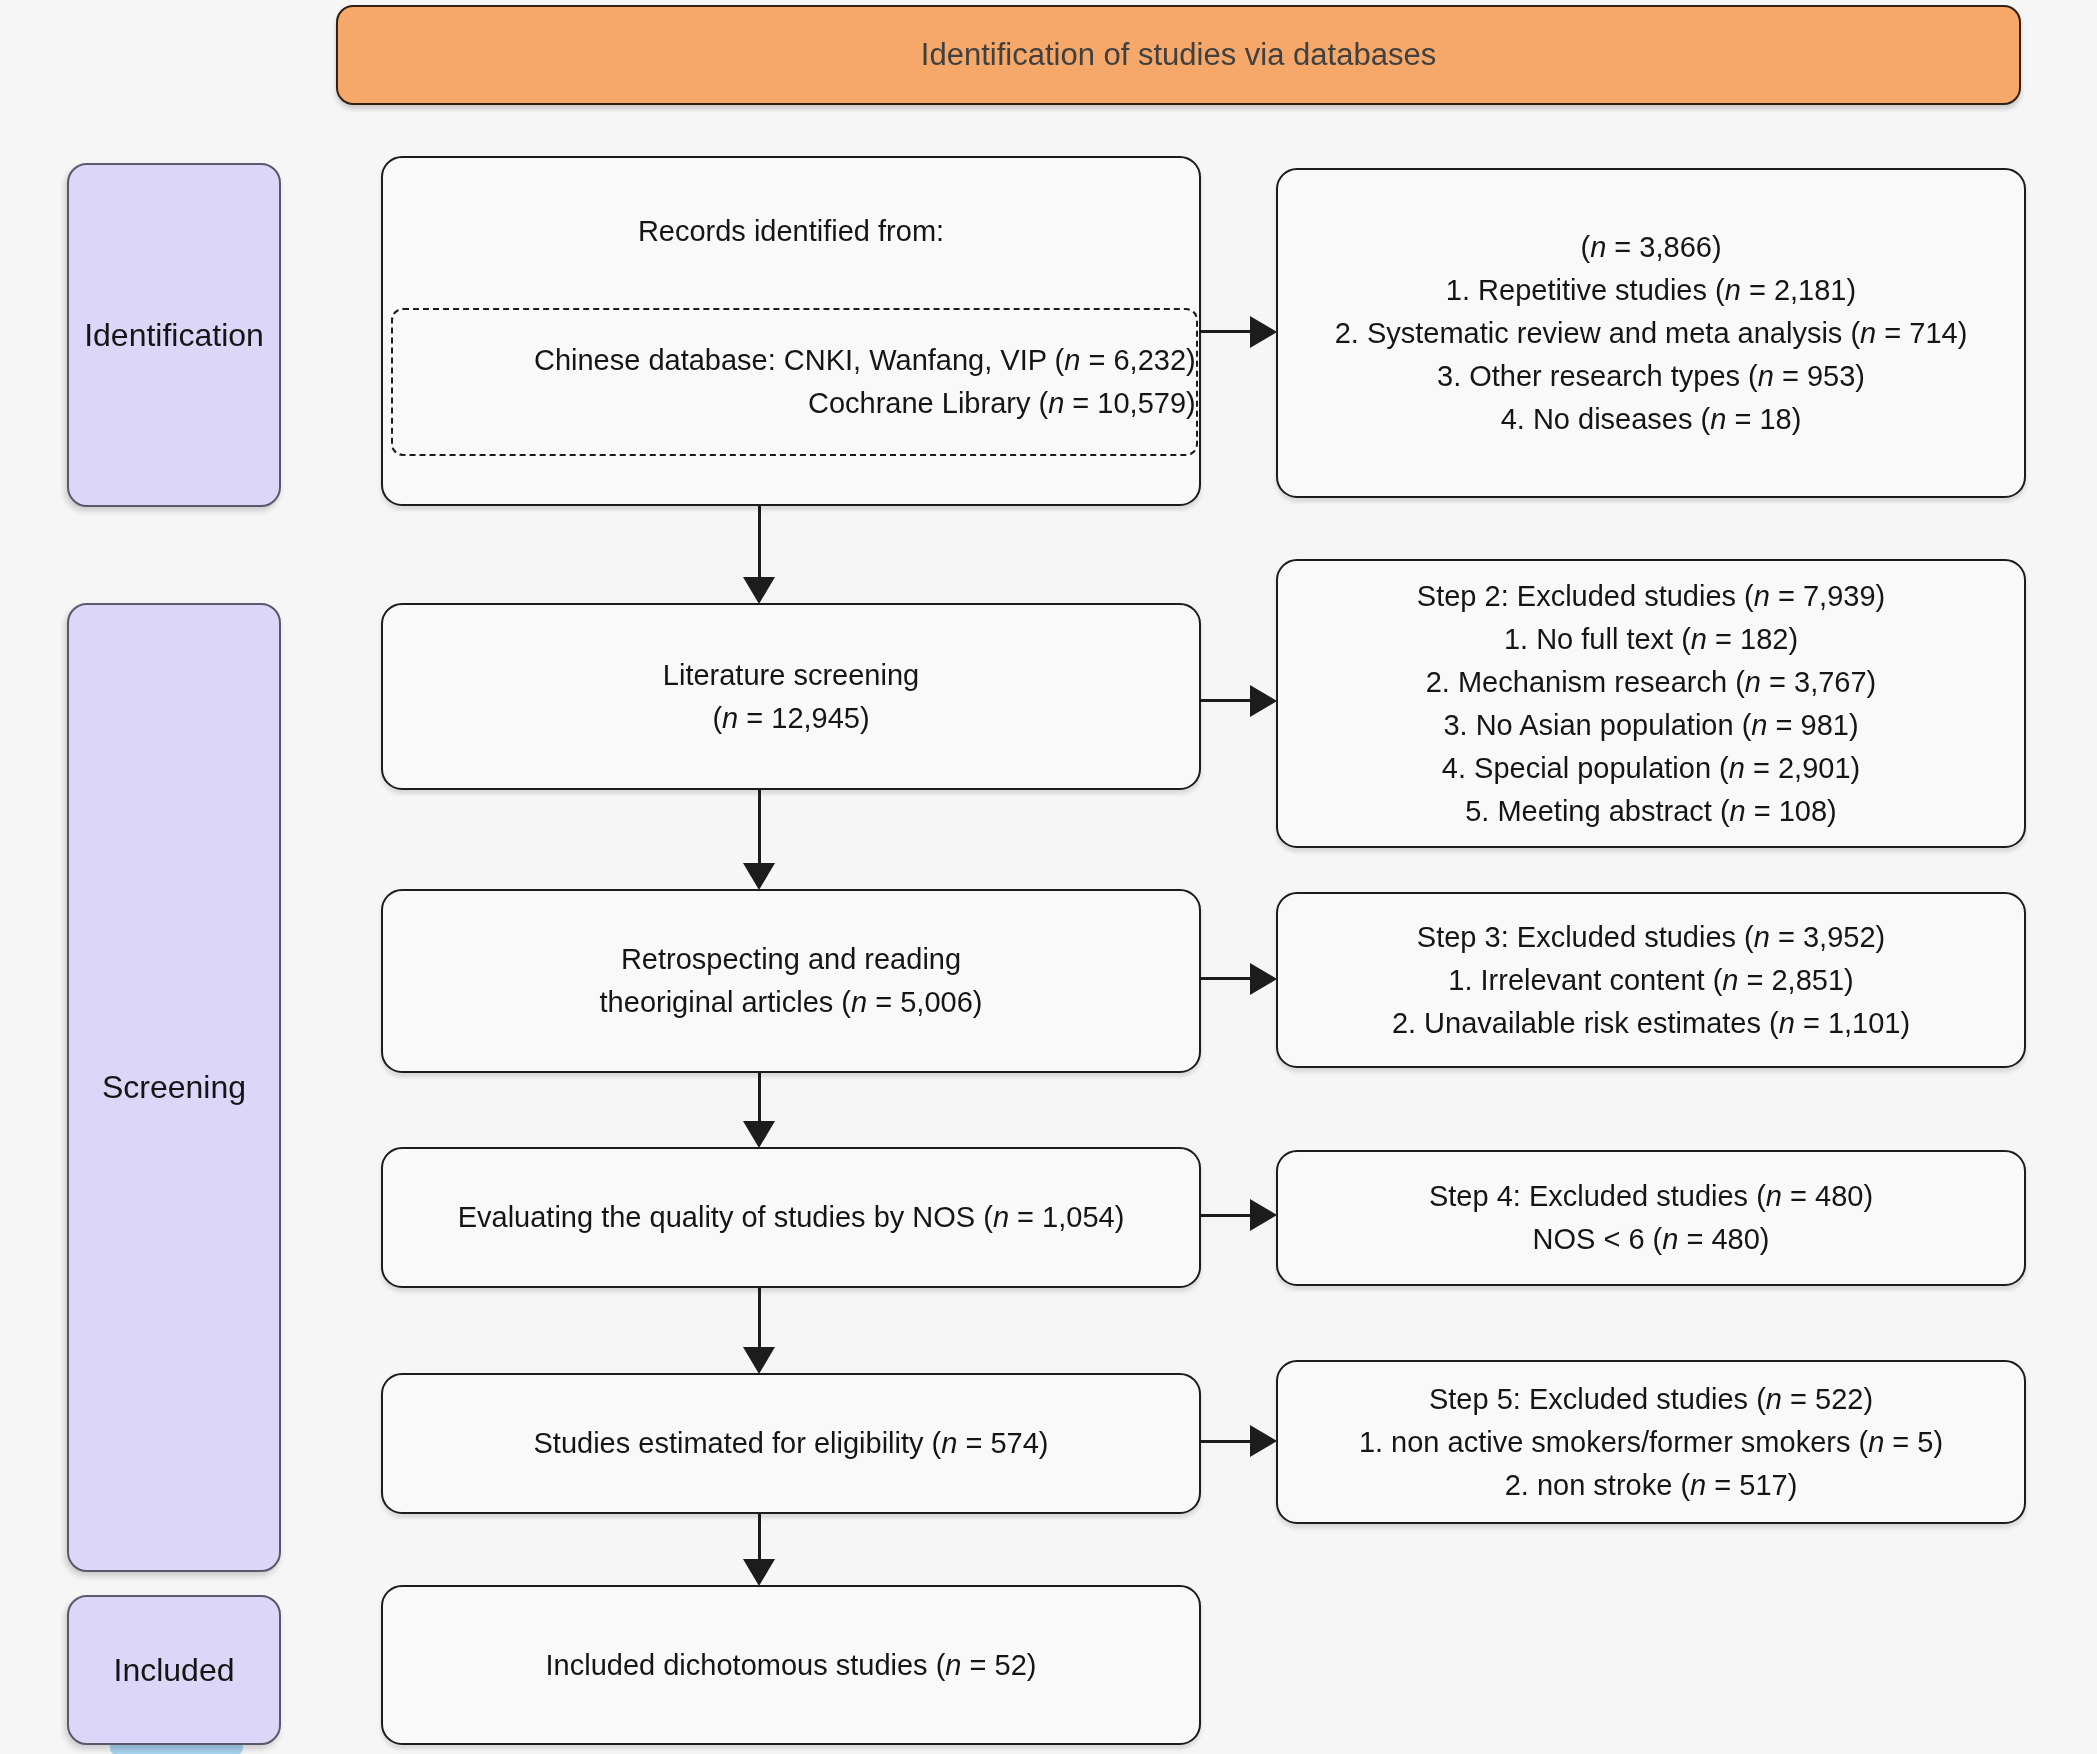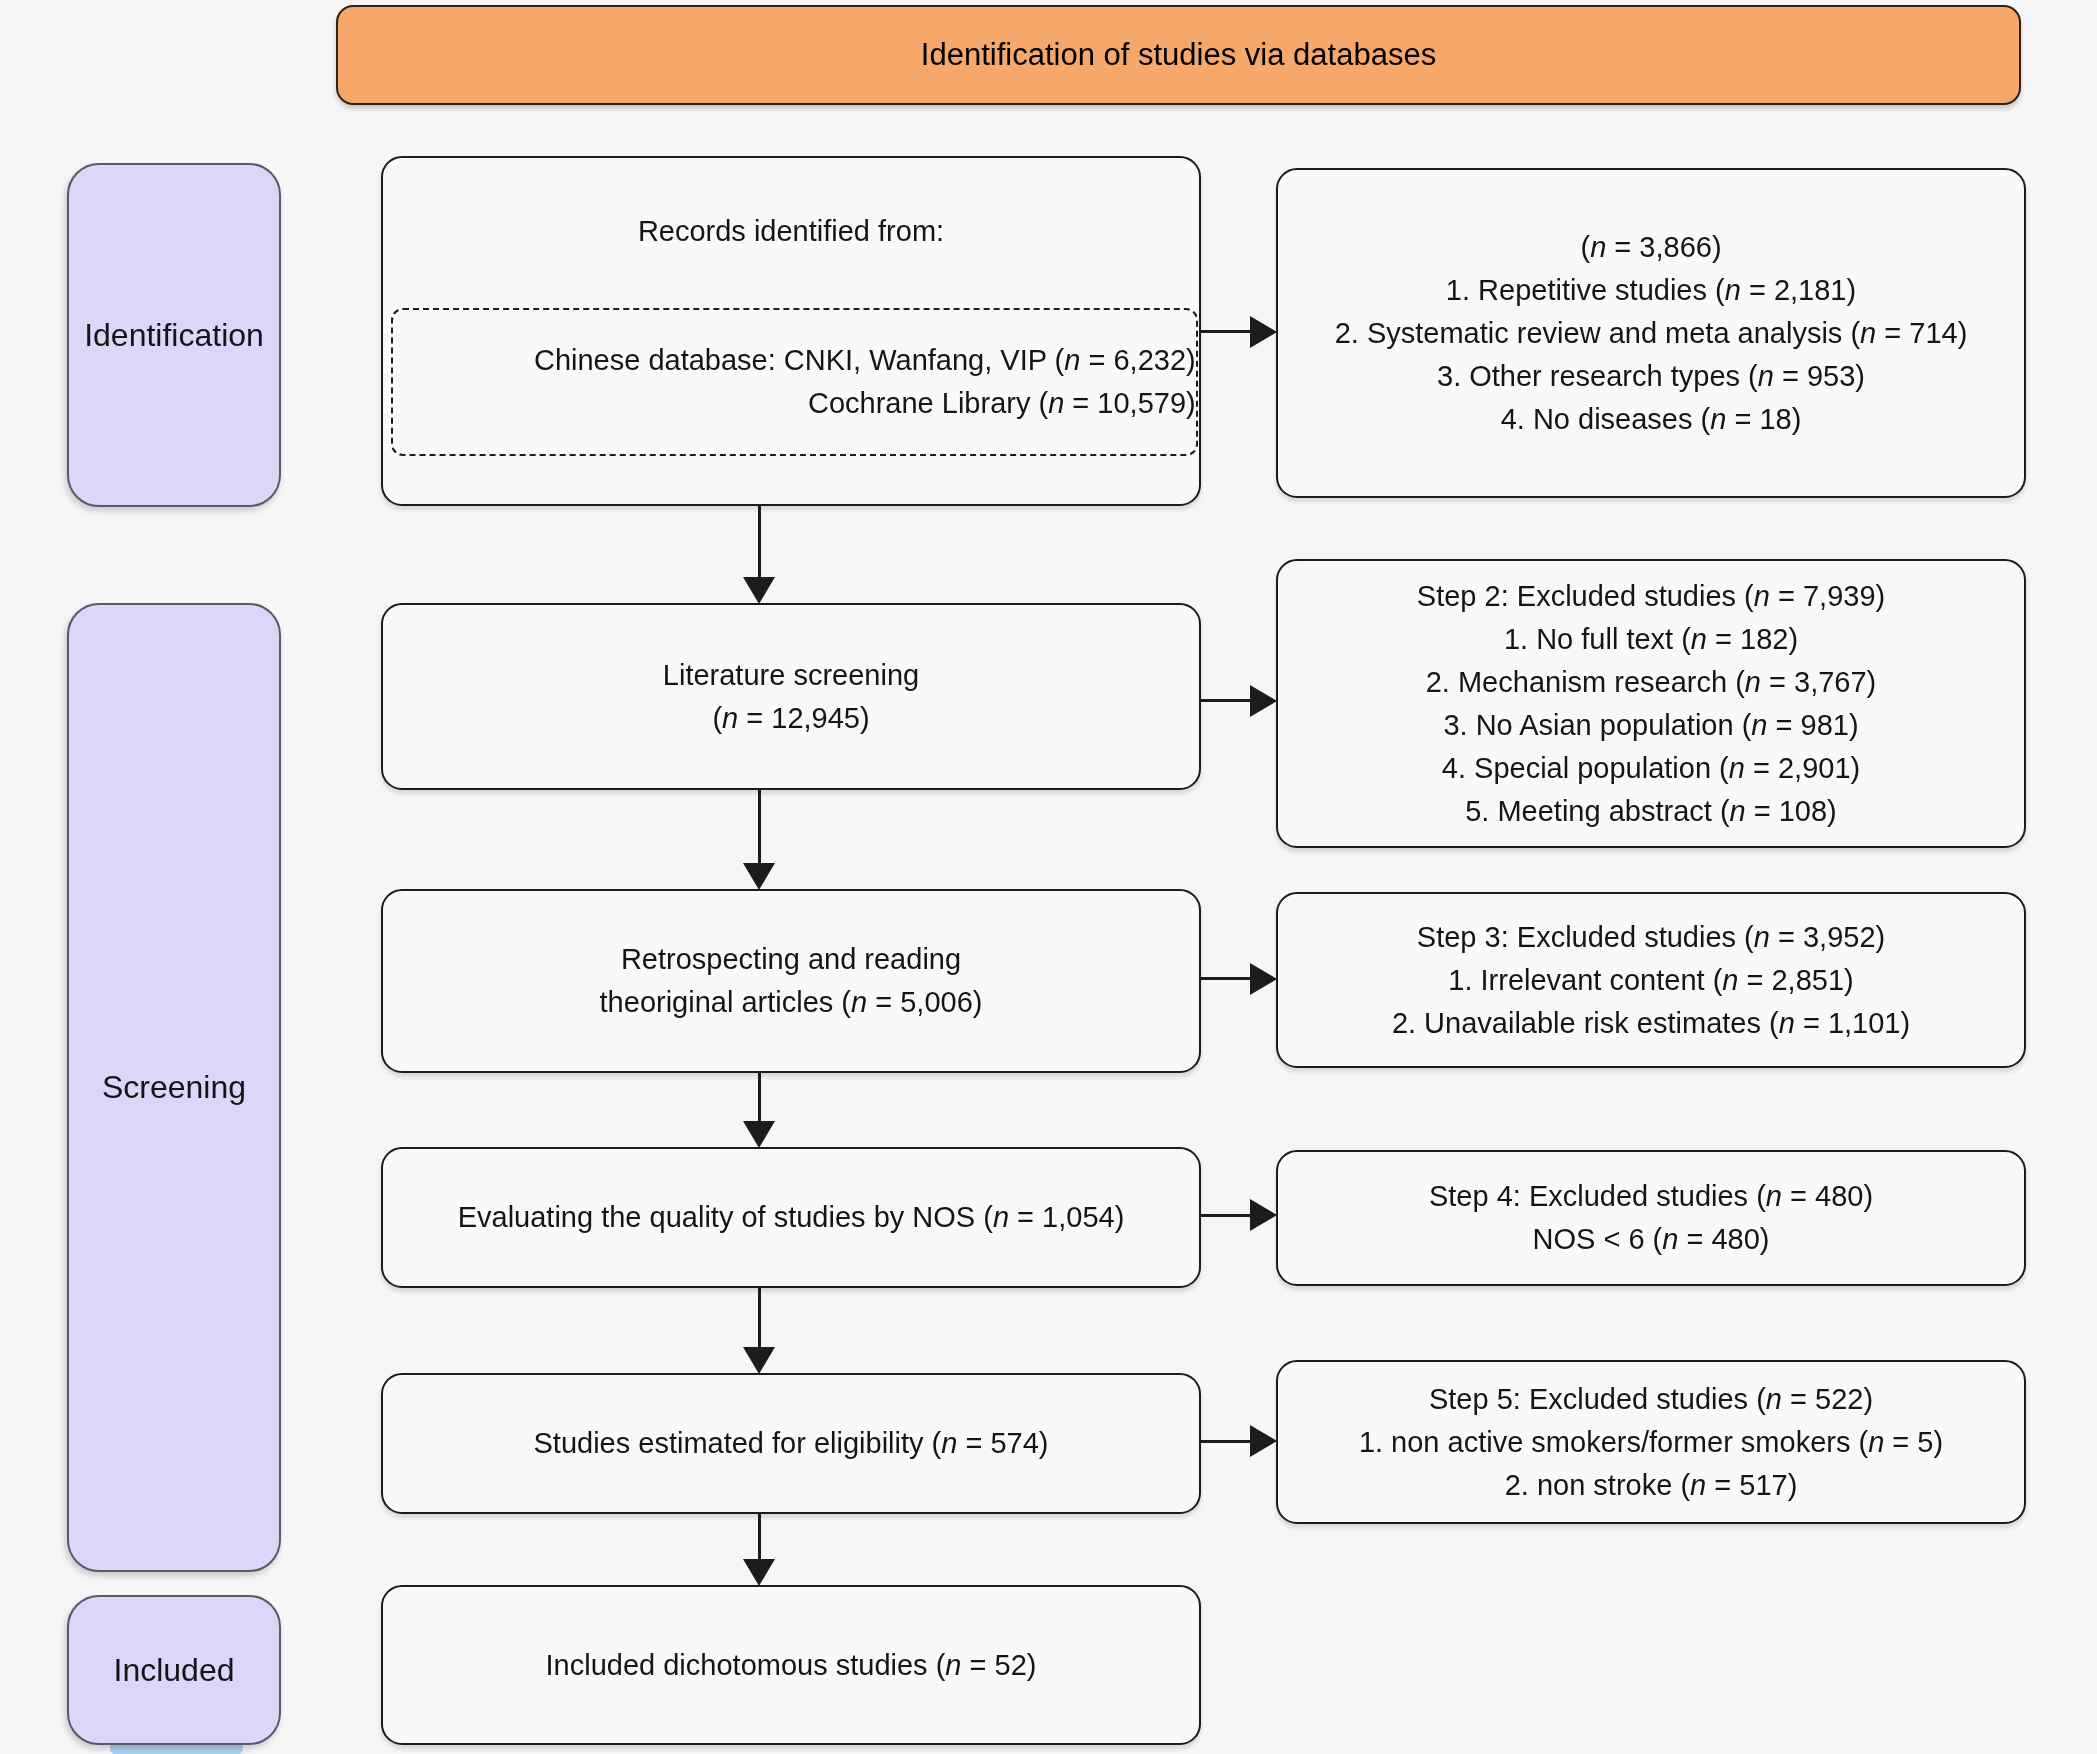--- a/index.html
+++ b/index.html
@@ -8,26 +8,26 @@
     width:2097px;height:1755px;
     background:#f6f6f7;
     font-family:"Liberation Sans",sans-serif;
     color:#151515;
     overflow:hidden;
   }
   .banner{
     position:absolute;left:336px;top:5.3px;width:1681px;height:96px;
     background:#f5a869;border:2.7px solid #30200f;border-radius:17.3px;
     display:flex;align-items:center;justify-content:center;
-    font-size:31px;color:#000000;
+    font-size:31px;color:#404040;
     box-shadow:0 4px 5.3px rgba(0,0,0,0.18);
   }
   .side{
     position:absolute;left:67px;width:210px;
-    background:#dcd6f8;border:2px solid #59596b;border-radius:32px;
+    background:#dcd6f8;border:2px solid #59596b;border-radius:20px;
     display:flex;align-items:center;justify-content:center;
     font-size:32px;
     box-shadow:-2px 4px 6px rgba(0,0,0,0.18);
     z-index:2;
   }
   .side.identification{top:163px;height:340px;}
   .side.screening{top:603px;height:965px;}
   .side.included{top:1595px;height:146px;}
   .peek{
     position:absolute;left:110px;top:1718px;width:133px;height:37px;

